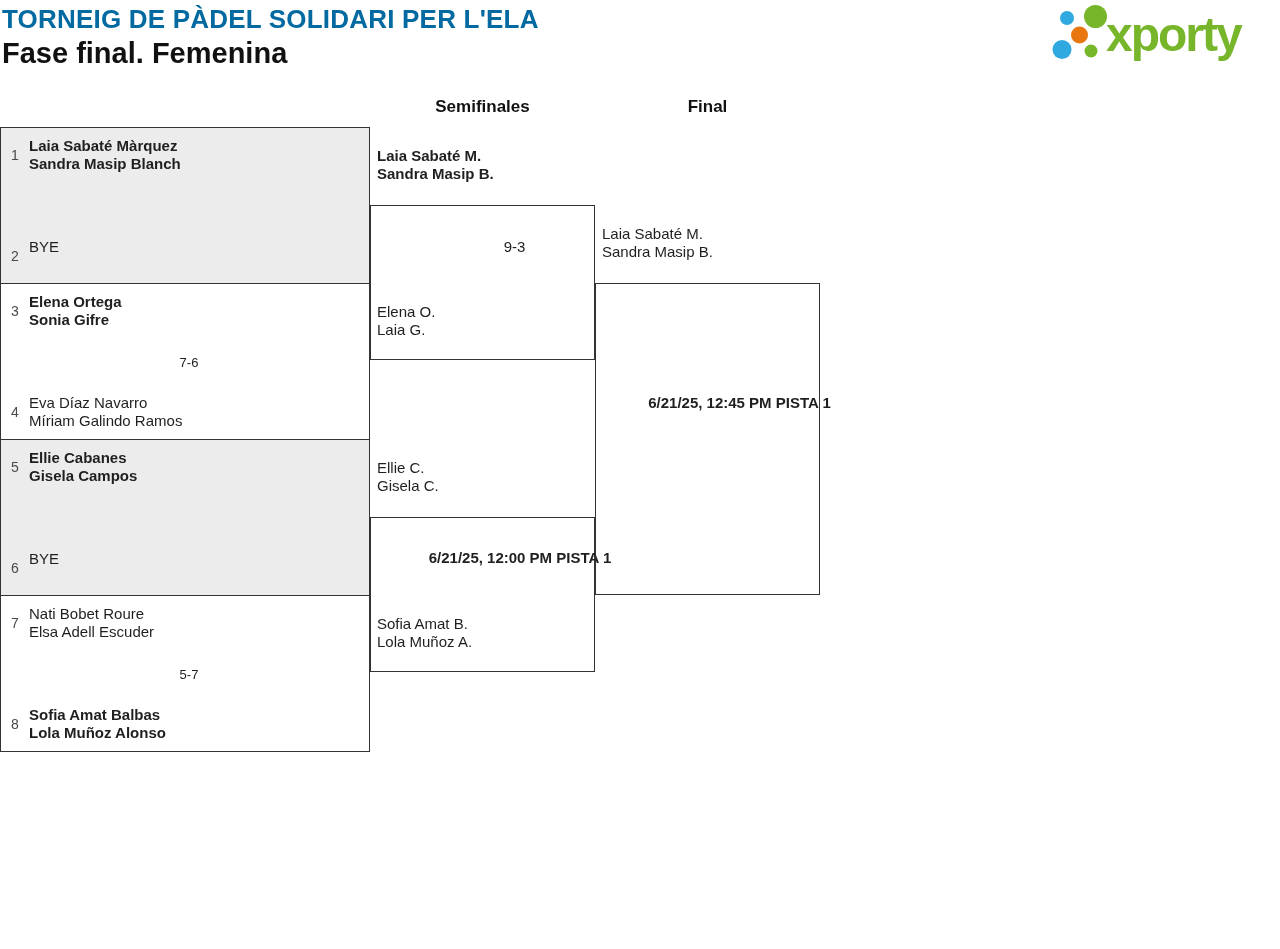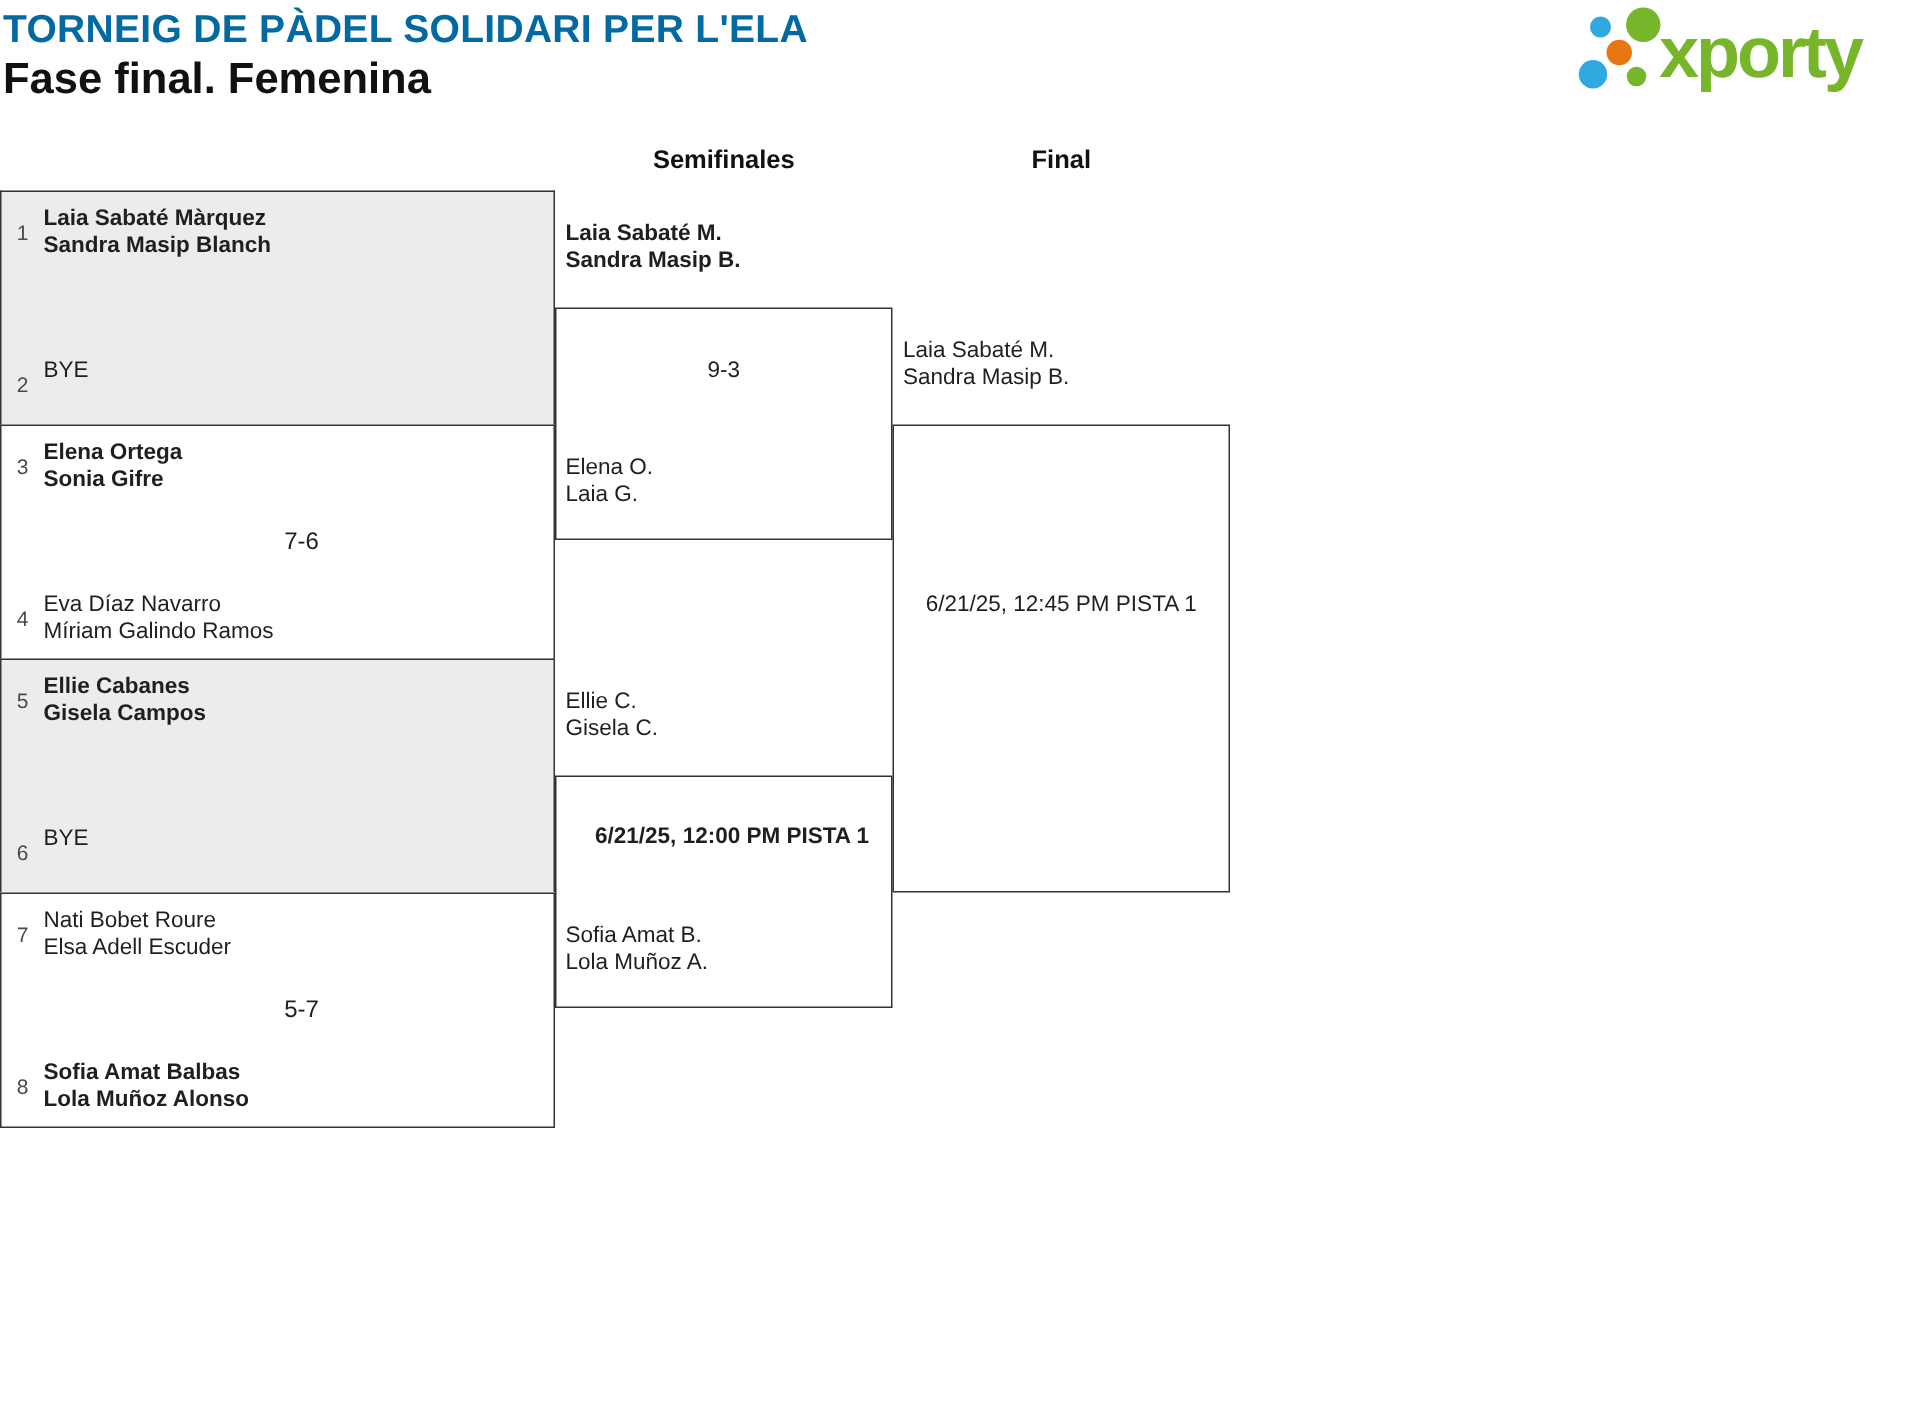--- a/index.html
+++ b/index.html
@@ -38,47 +38,47 @@
   .seed{
     width:20px;text-align:center;font-size:14px;color:#4a4a4a;
     align-self:center;flex:0 0 20px;
   }
   .names{
     display:flex;flex-direction:column;justify-content:space-between;
     min-height:36px;font-size:15px;line-height:18px;margin-left:4px;
   }
   .bold{font-weight:bold;}
   .qf-score{
-    position:absolute;left:16px;width:100%;top:50%;transform:translateY(-50%);
-    text-align:center;font-size:16px;color:#1f1f1f;
+    position:absolute;left:4px;width:100%;top:50%;transform:translateY(-50%);
+    text-align:center;font-size:13px;color:#1f1f1f;
   }
 
   
   .box{
     position:absolute;box-sizing:border-box;border:1px solid #333;background:transparent;
   }
   .sf1{left:370px;top:205px;width:225px;height:155px;}
   .sf2{left:370px;top:517px;width:225px;height:155px;}
   .final-box{left:595px;top:283px;width:225px;height:312px;}
 
   .pair{
     position:absolute;font-size:15px;line-height:18px;color:#1f1f1f;
   }
   .sf1-top{left:377px;top:147px;}
   .sf1-bottom{left:377px;top:303px;}
   .sf2-top{left:377px;top:459px;}
   .sf2-bottom{left:377px;top:615px;}
   .final-top{left:602px;top:225px;}
 
   .center-text{
-    position:absolute;text-align:center;font-size:15px;color:#1f1f1f;
+    position:absolute;text-align:center;font-size:15px;color:#1f1f1f;padding-left:32px;
   }
   .sf1-score{left:370px;width:225px;top:238px;}
   .sf2-sched{left:370px;width:236px;top:549px;font-weight:bold;}
-  .final-sched{left:595px;width:225px;top:394px;}
+  .final-sched{left:595px;width:225px;top:394px;font-weight:bold;}
 </style>
 </head>
 <body>
 
 <div class="page">
 
   <div class="title">TORNEIG DE PÀDEL SOLIDARI PER L'ELA</div>
   <div class="subtitle">Fase final. Femenina</div>
 
   <div class="logo">

